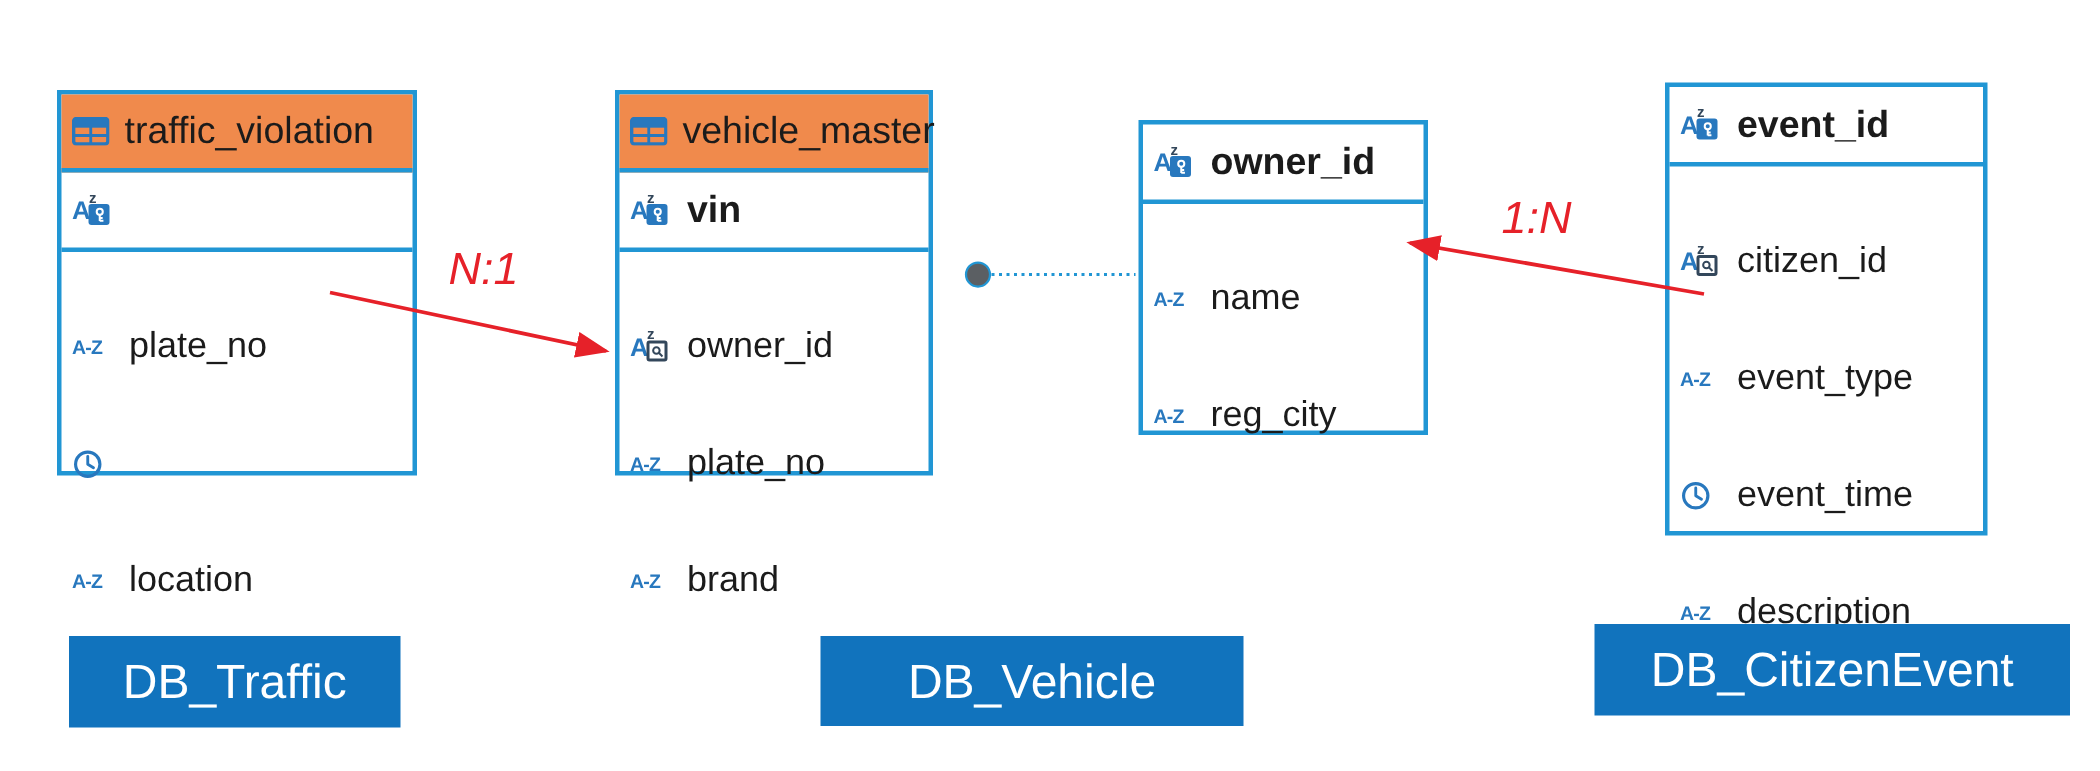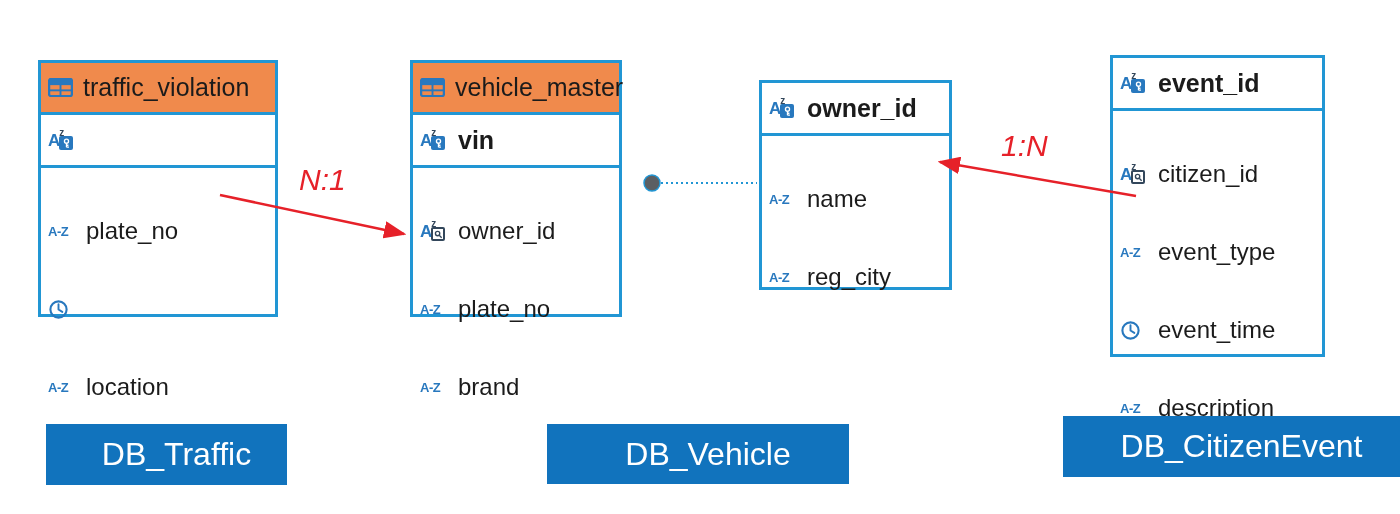--- a/index.html
+++ b/index.html
@@ -40,21 +40,21 @@
   #rel2{left:1001px;top:129px}
   
   .overlay{position:absolute;left:0;top:0;pointer-events:none;}
   .rel-line{stroke:var(--relation_red,#e62129);stroke-width:2.5;}
   #arrowhead path{fill:var(--relation_red,#e62129);}
   .conn-line{stroke:var(--border_blue,#2196d4);stroke-width:2;stroke-dasharray:2 3;}
   .conn-dot{fill:var(--connector_gray,#5b5f63);stroke:var(--border_blue,#2196d4);stroke-width:1.5;}
   
   .db-label{
     position:absolute;background:var(--db_label_bg,#1173bd);color:var(--db_label_text,#fff);
-    display:flex;align-items:center;justify-content:center;font-size:32px;padding-left:20px;
+    display:flex;align-items:center;justify-content:center;font-size:32px;
   }
   #db1{left:46px;top:424px;width:221px;height:61px}
   #db2{left:547px;top:424px;width:282px;height:60px}
   #db3{left:1063px;top:416px;width:317px;height:61px}
 </style>
 </head>
 <body>
 
 <div class="canvas">
 

